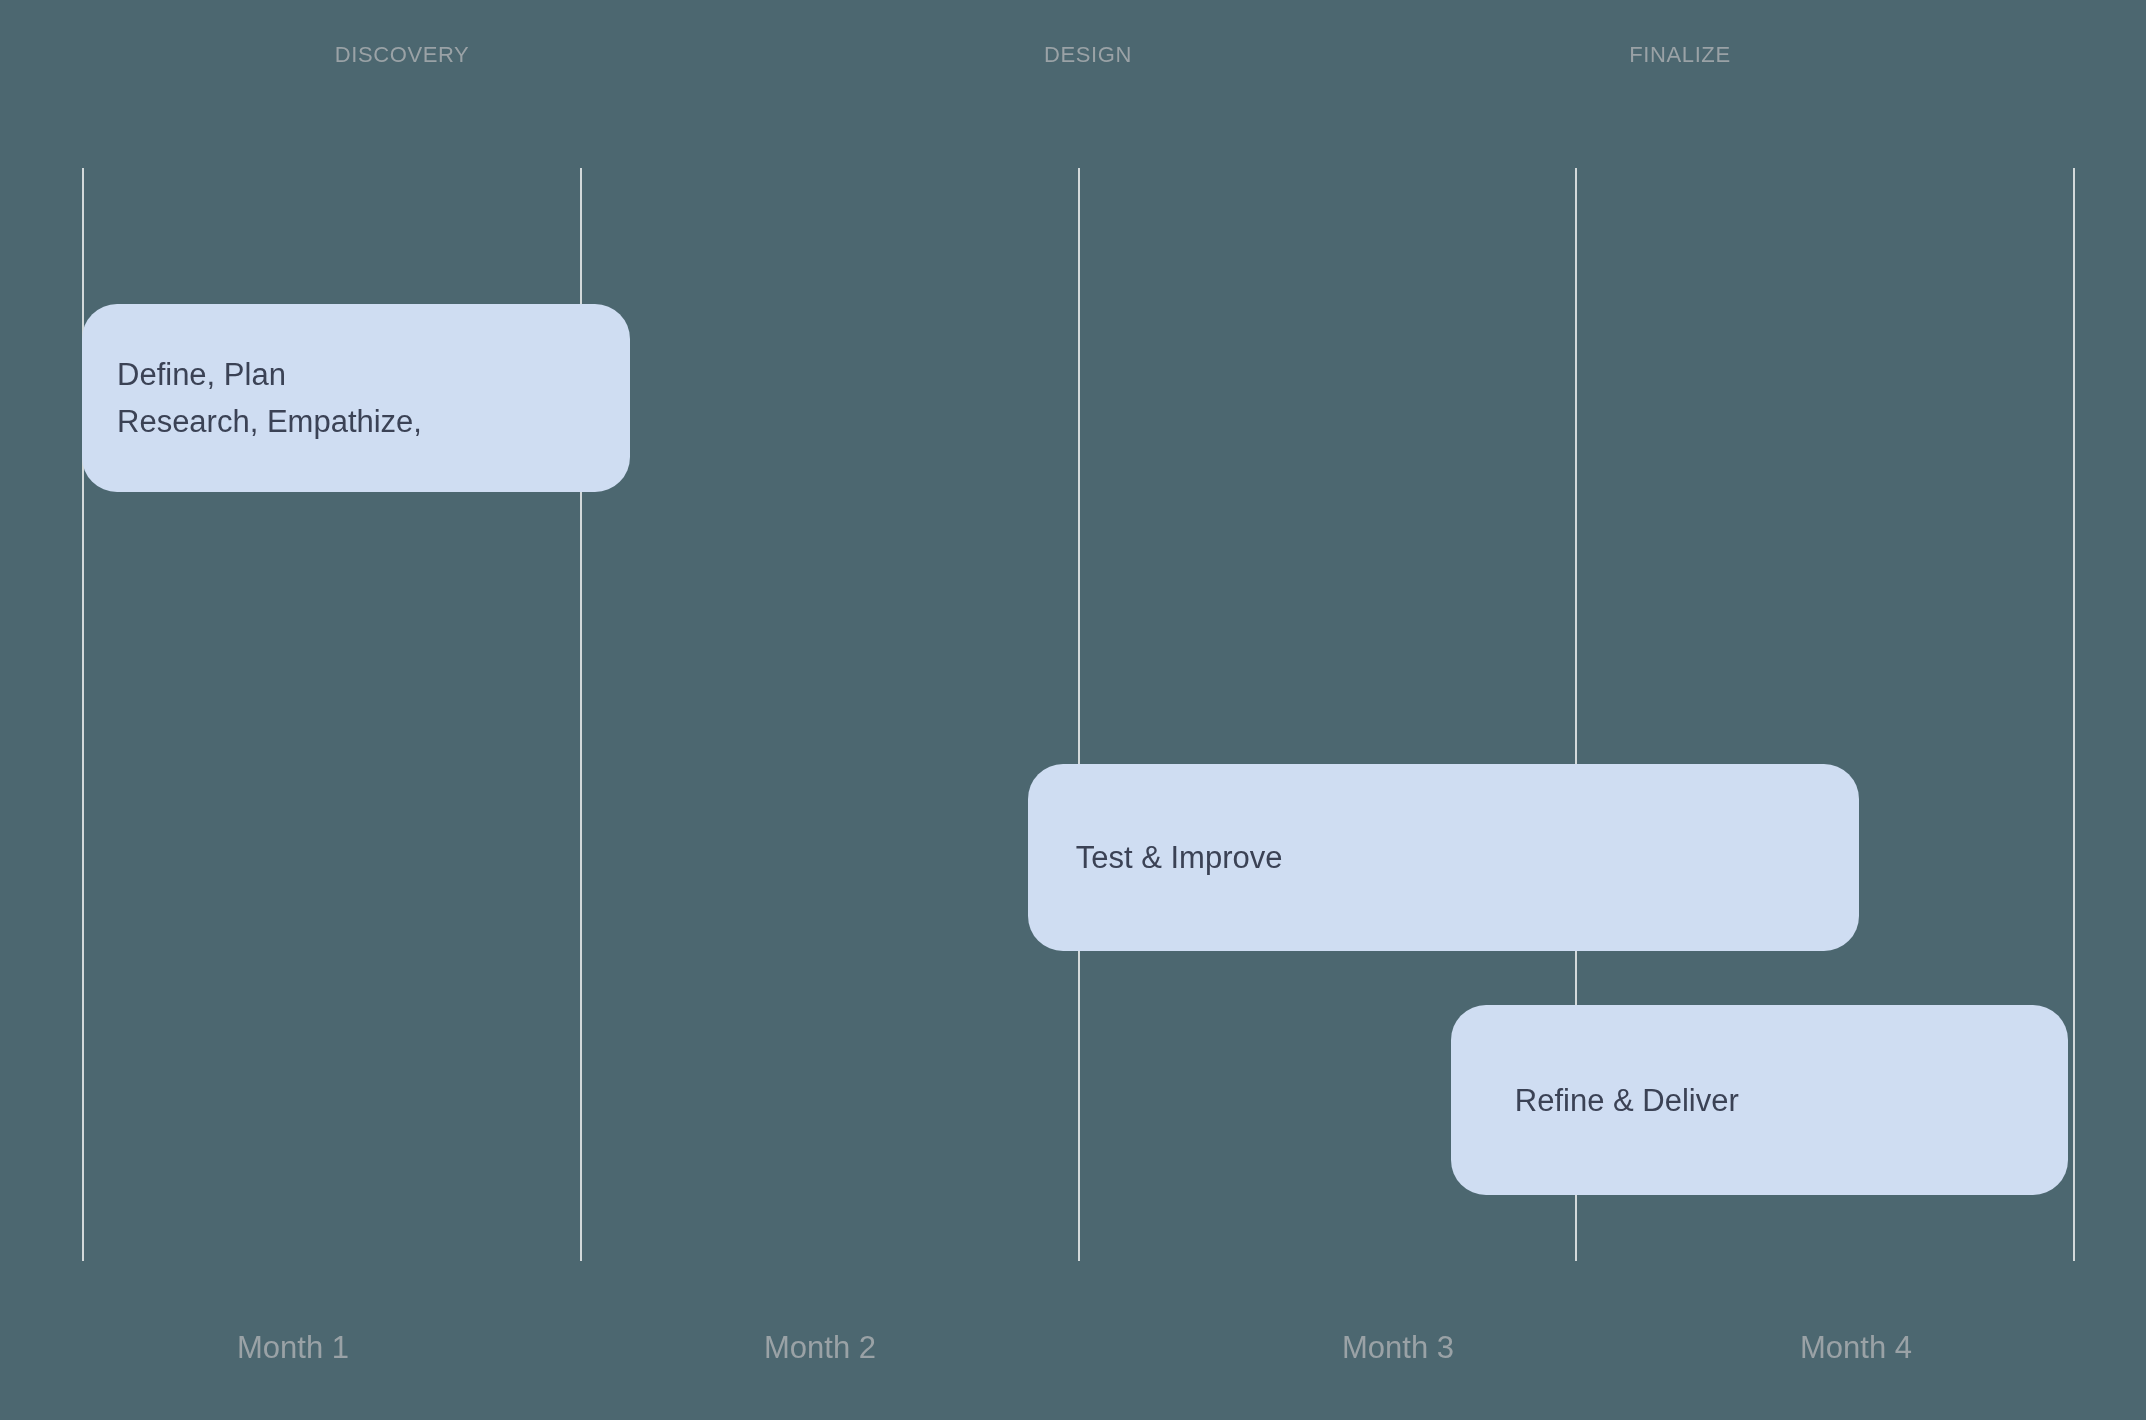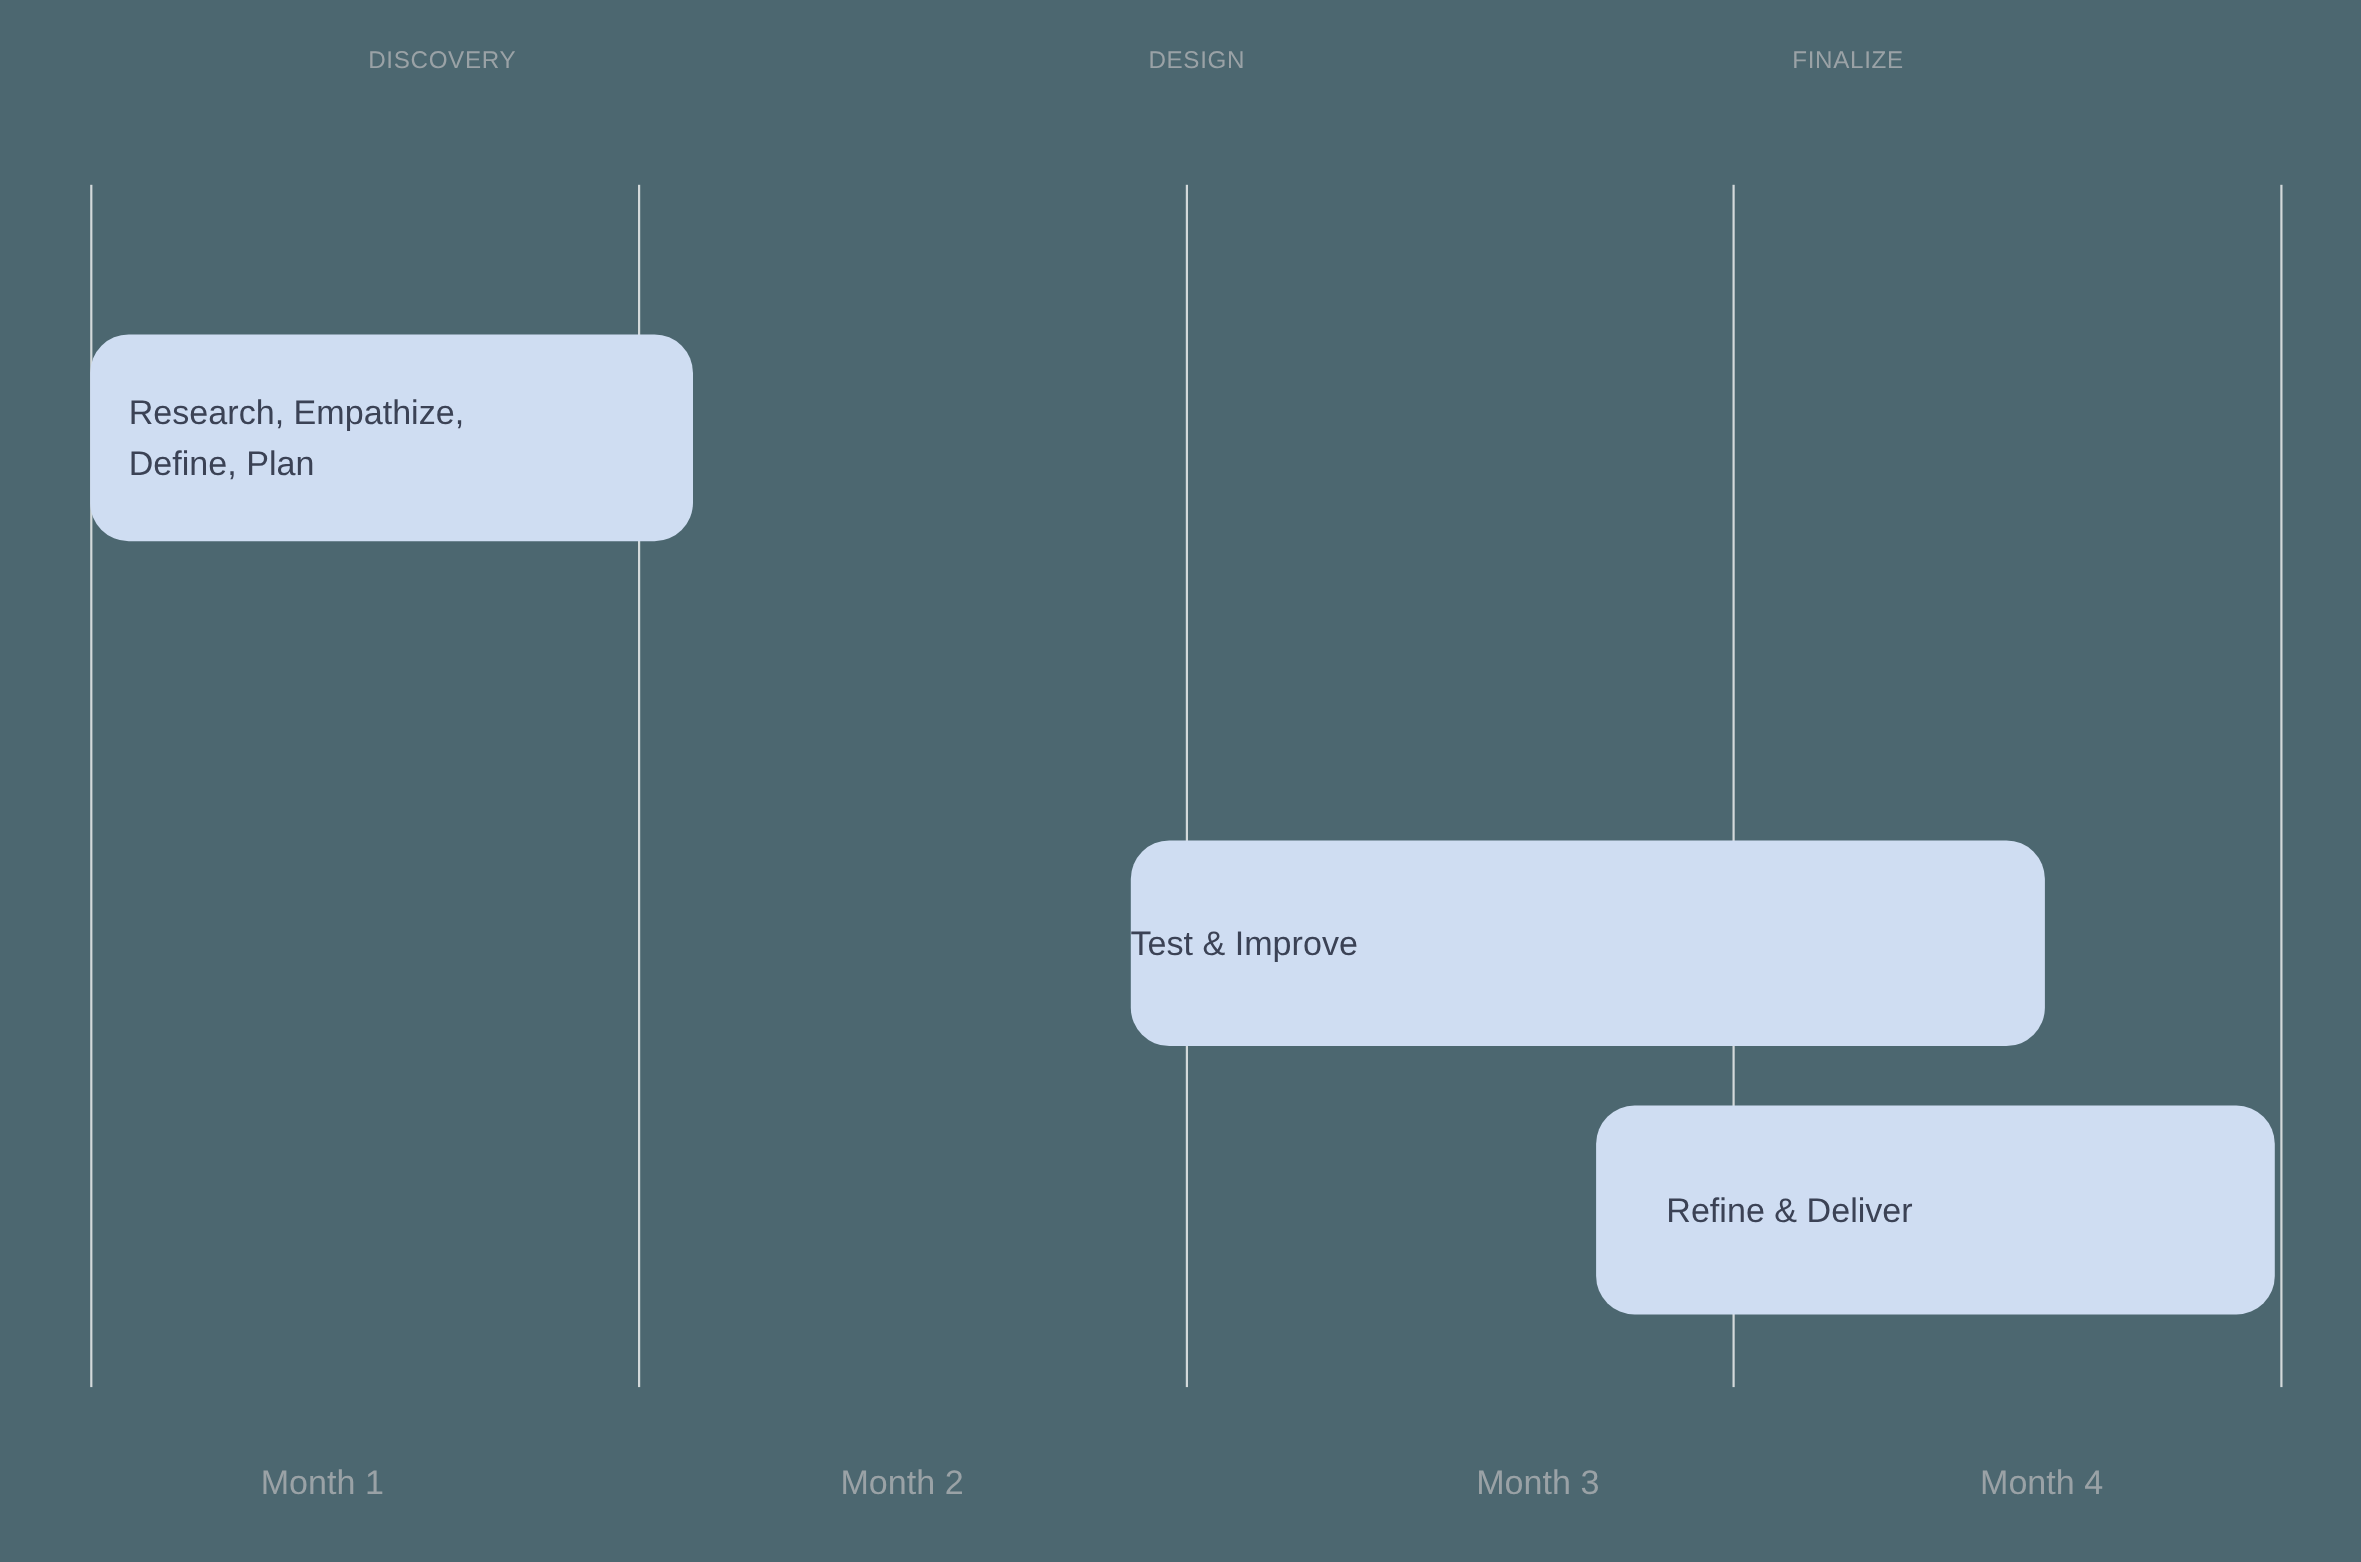--- a/index.html
+++ b/index.html
@@ -69,26 +69,26 @@
       <div class="gridline" style="left: 1077.5px;"></div>
       <div class="gridline" style="left: 1575.25px;"></div>
       <div class="gridline" style="left: 2073px;"></div>
     </div>
 
   <div class="phase-header" style="left: 402px;">DISCOVERY</div>
   <div class="phase-header" style="left: 1088px;">DESIGN</div>
   <div class="phase-header" style="left: 1680px; text-align: right;">FINALIZE</div>
 
   <div class="task-bar" style="left: 82px; width: 547.525px; top: 304px; height: 188px; padding-left: 35px;">
+    <div class="bar-label">Define, Plan</div>
     <div class="bar-label">Research, Empathize,</div>
-    <div class="bar-label">Define, Plan</div>
   </div>
 
 
-  <div class="task-bar" style="left: 1027.72px; width: 831.242px; top: 764px; height: 187px; ">
+  <div class="task-bar" style="left: 1027.72px; width: 831.242px; top: 764px; height: 187px; padding-left: 48px;">
     <div class="bar-label">Test &amp; Improve</div>
   </div>
 
   <div class="task-bar" style="left: 1450.81px; width: 617.21px; top: 1005px; height: 190px; padding-left: 64px; justify-content: center;">
     <div class="bar-label">Refine &amp; Deliver</div>
   </div>
 
   <div class="month-label" style="left: 293px;">Month 1</div>
   <div class="month-label" style="left: 820px;">Month 2</div>
   <div class="month-label" style="left: 1398px;">Month 3</div>

